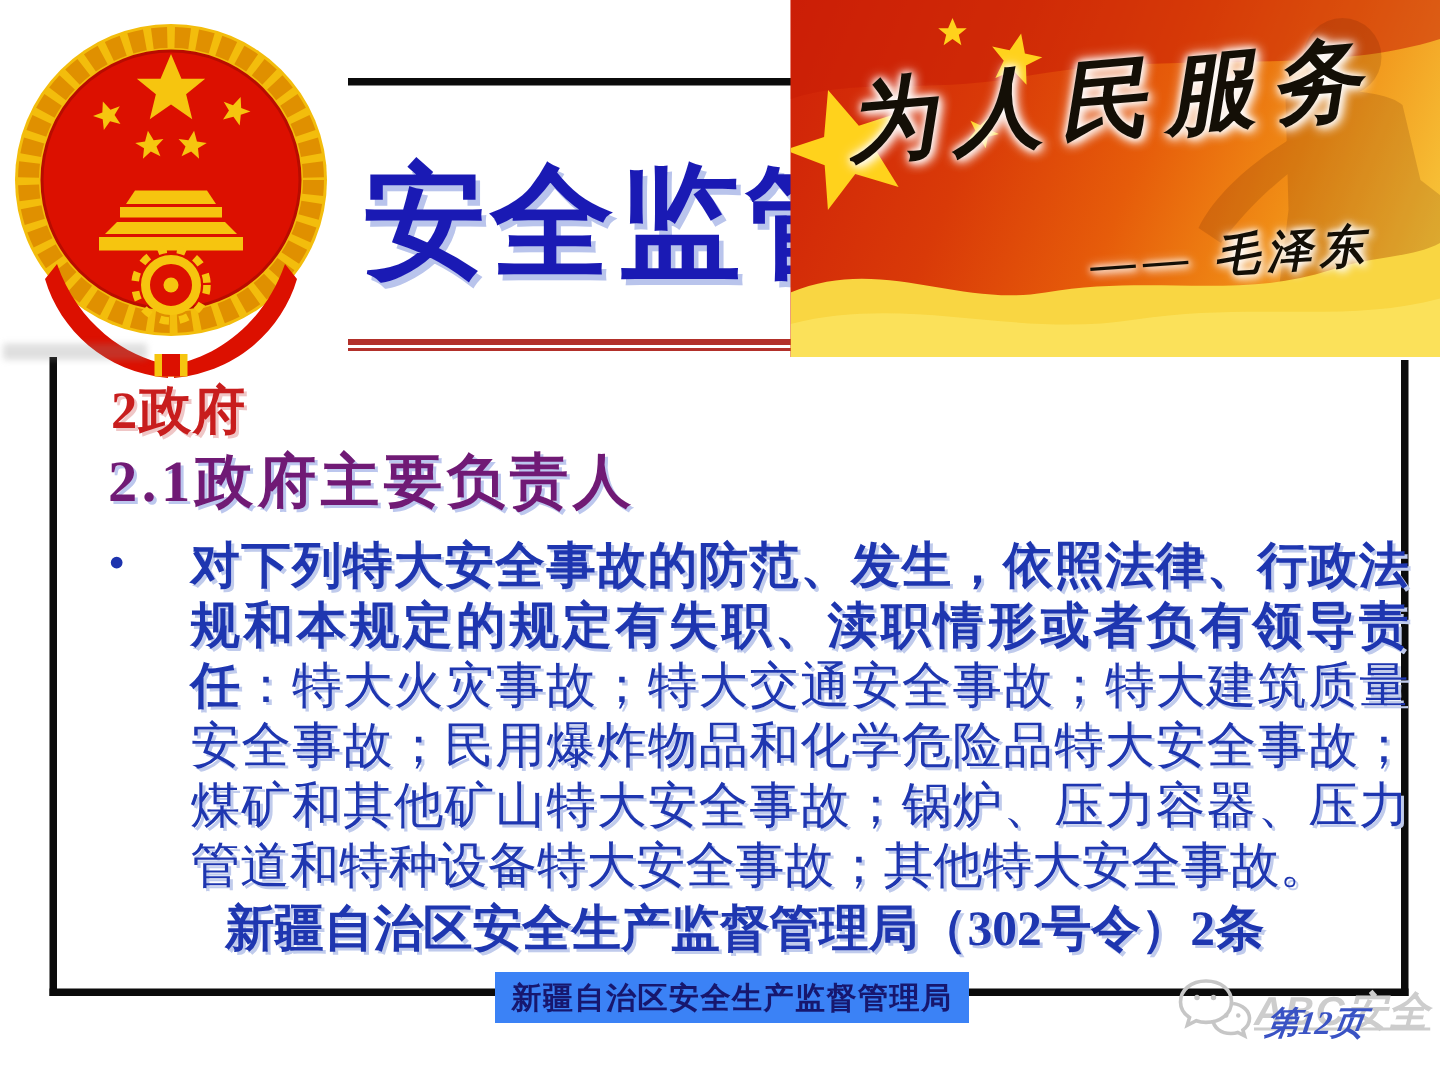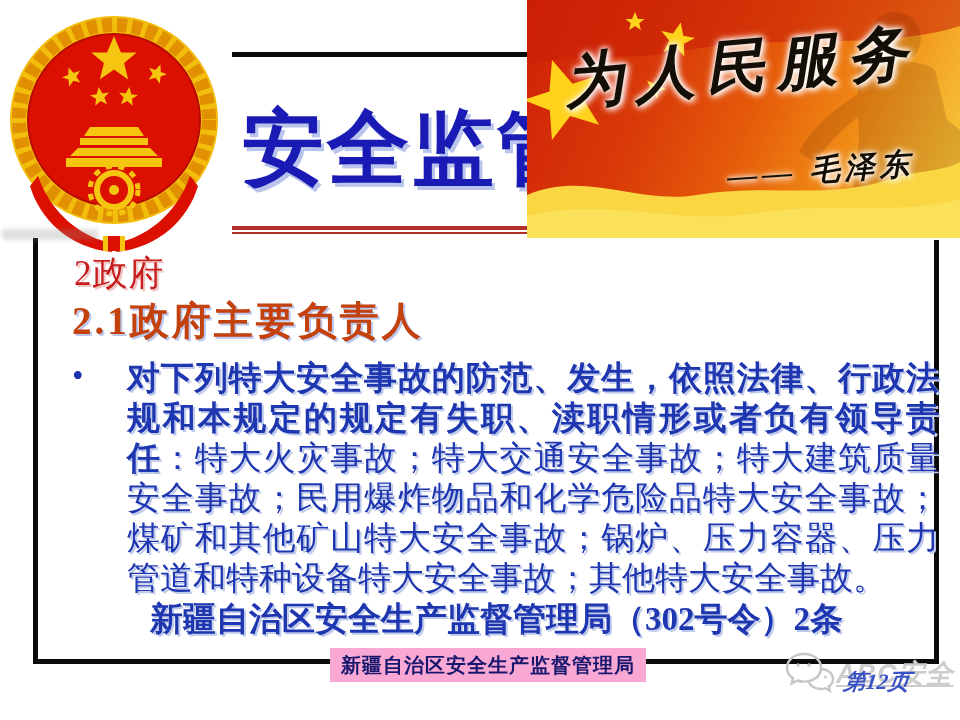--- a/index.html
+++ b/index.html
@@ -31,34 +31,34 @@
              font-style:italic;color:#140f06;letter-spacing:5px;transform:rotate(-4deg);
              white-space:nowrap;
              text-shadow:0 0 4px #fff,0 0 8px #fff,2px 2px 6px rgba(255,255,255,.95);}
 
   
   .vline-left{left:33px;top:238px;width:5px;height:426px;background:#0b0b0b;z-index:0;}
   .vline-right{left:934px;top:240px;width:5px;height:424px;background:#0b0b0b;z-index:0;}
   .hline-bottom{left:33px;top:659px;width:906px;height:5px;background:#0b0b0b;z-index:0;}
 
   
-  .section-heading{left:74px;top:250px;font-size:35px;font-weight:400;color:#c81d1d;
+  .section-heading{left:74px;top:250px;font-size:35px;font-weight:700;color:#c81d1d;
                    letter-spacing:1px;text-shadow:2px 2px 0 #efc6c6;z-index:1;}
-  .subsection-heading{left:72px;top:294px;font-size:39px;font-weight:700;color:#c2410c;
+  .subsection-heading{left:72px;top:294px;font-size:39px;font-weight:700;color:#701a75;
                       letter-spacing:3px;text-shadow:2px 2px 0 #bcc7ee;z-index:1;}
   .bullet-glyph{left:72px;top:358px;font-size:33px;color:#1d33ae;z-index:1;}
   .bullet-para{left:127px;top:358px;width:812px;font-size:33px;line-height:40px;
                color:#1e36b0;text-align:justify;text-shadow:2px 2px 0 #c0cbec;
                margin:0;z-index:1;}
   .bullet-para b{font-weight:700;}
   .note-line{left:150px;top:597px;font-size:33px;font-weight:700;color:#1e36b0;
              text-shadow:2px 2px 0 #c0cbec;white-space:nowrap;z-index:1;}
 
   
-  .footer-org{left:330px;top:648px;width:316px;height:34px;background:#f9a8d4;z-index:3;
+  .footer-org{left:330px;top:648px;width:316px;height:34px;background:#3b82f6;z-index:3;
               display:flex;align-items:center;justify-content:center;
               font-size:20px;font-weight:700;color:#17176e;letter-spacing:1px;white-space:nowrap;}
   .wm-group{left:784px;top:650px;width:176px;height:56px;z-index:4;}
   .wm-abc{position:absolute;left:52px;top:6px;font-size:27px;font-weight:700;font-style:italic;
           color:#cdcdcd;letter-spacing:1px;font-family:"Liberation Sans","DejaVu Sans",sans-serif;
           white-space:nowrap;text-decoration:underline;}
   .wm-page{position:absolute;left:60px;top:17px;font-size:22px;font-weight:700;font-style:italic;
            color:#3a53c4;transform:skewX(-8deg);white-space:nowrap;}
 </style>
 </head>

